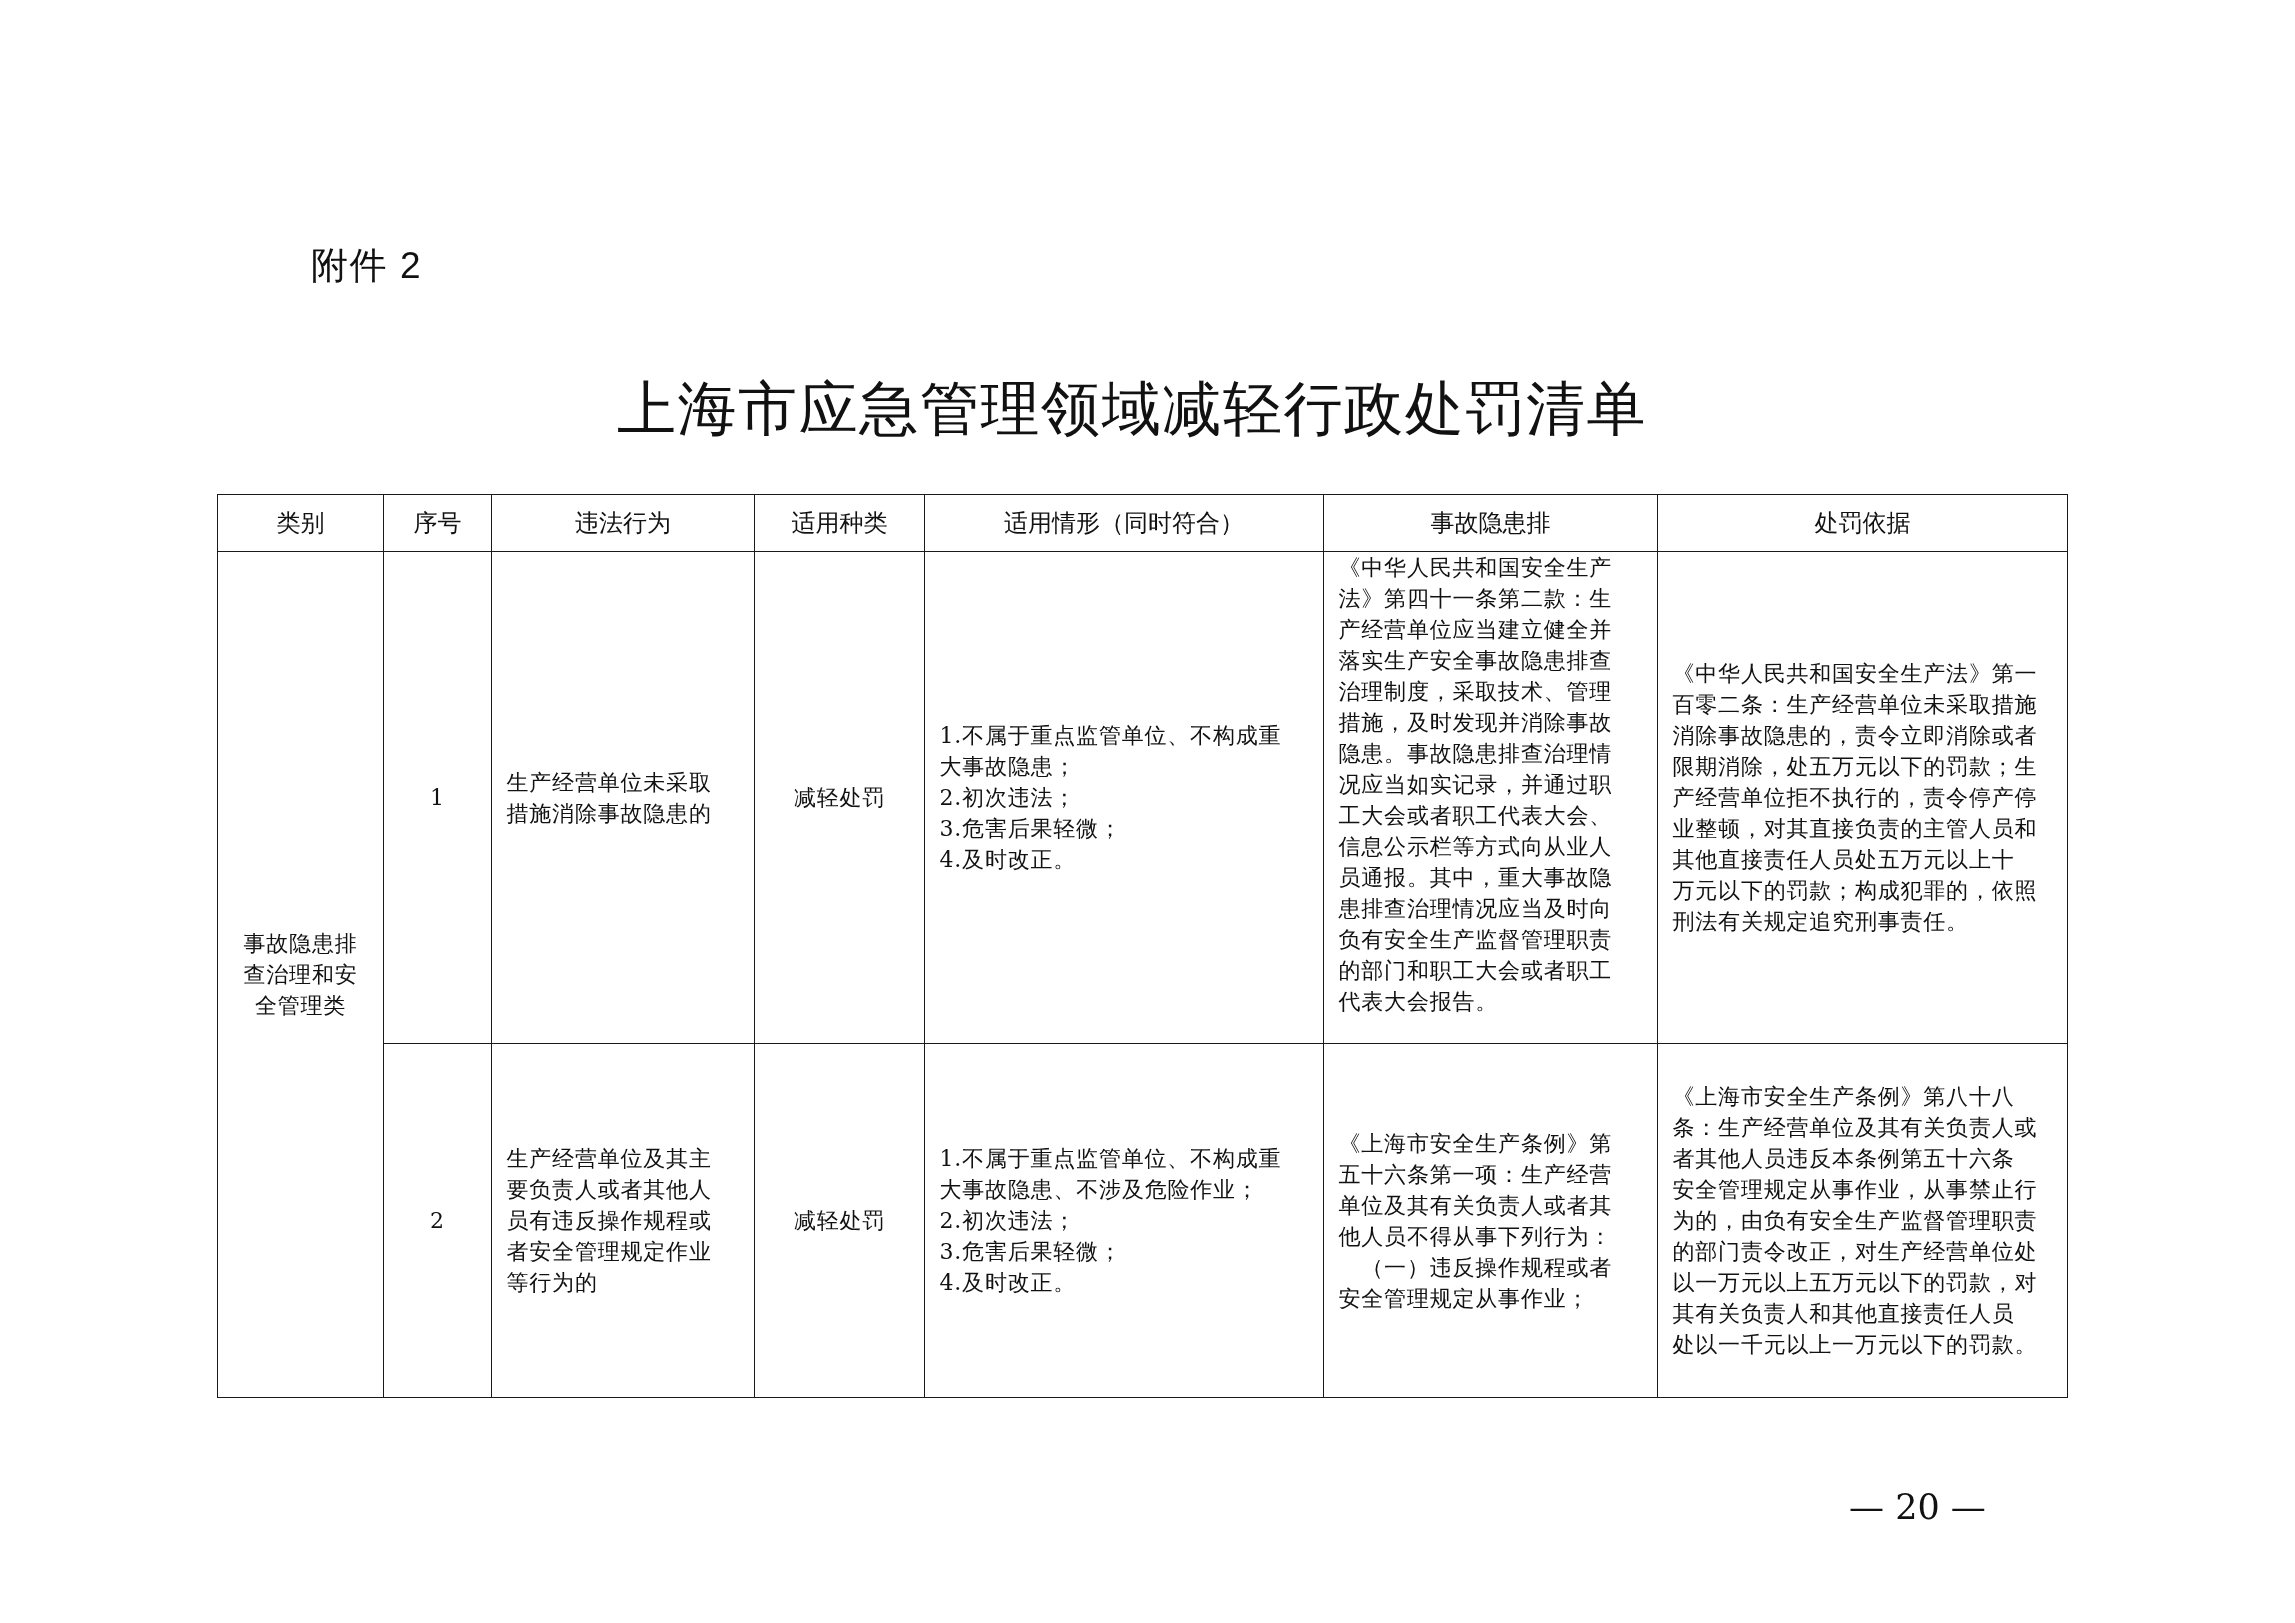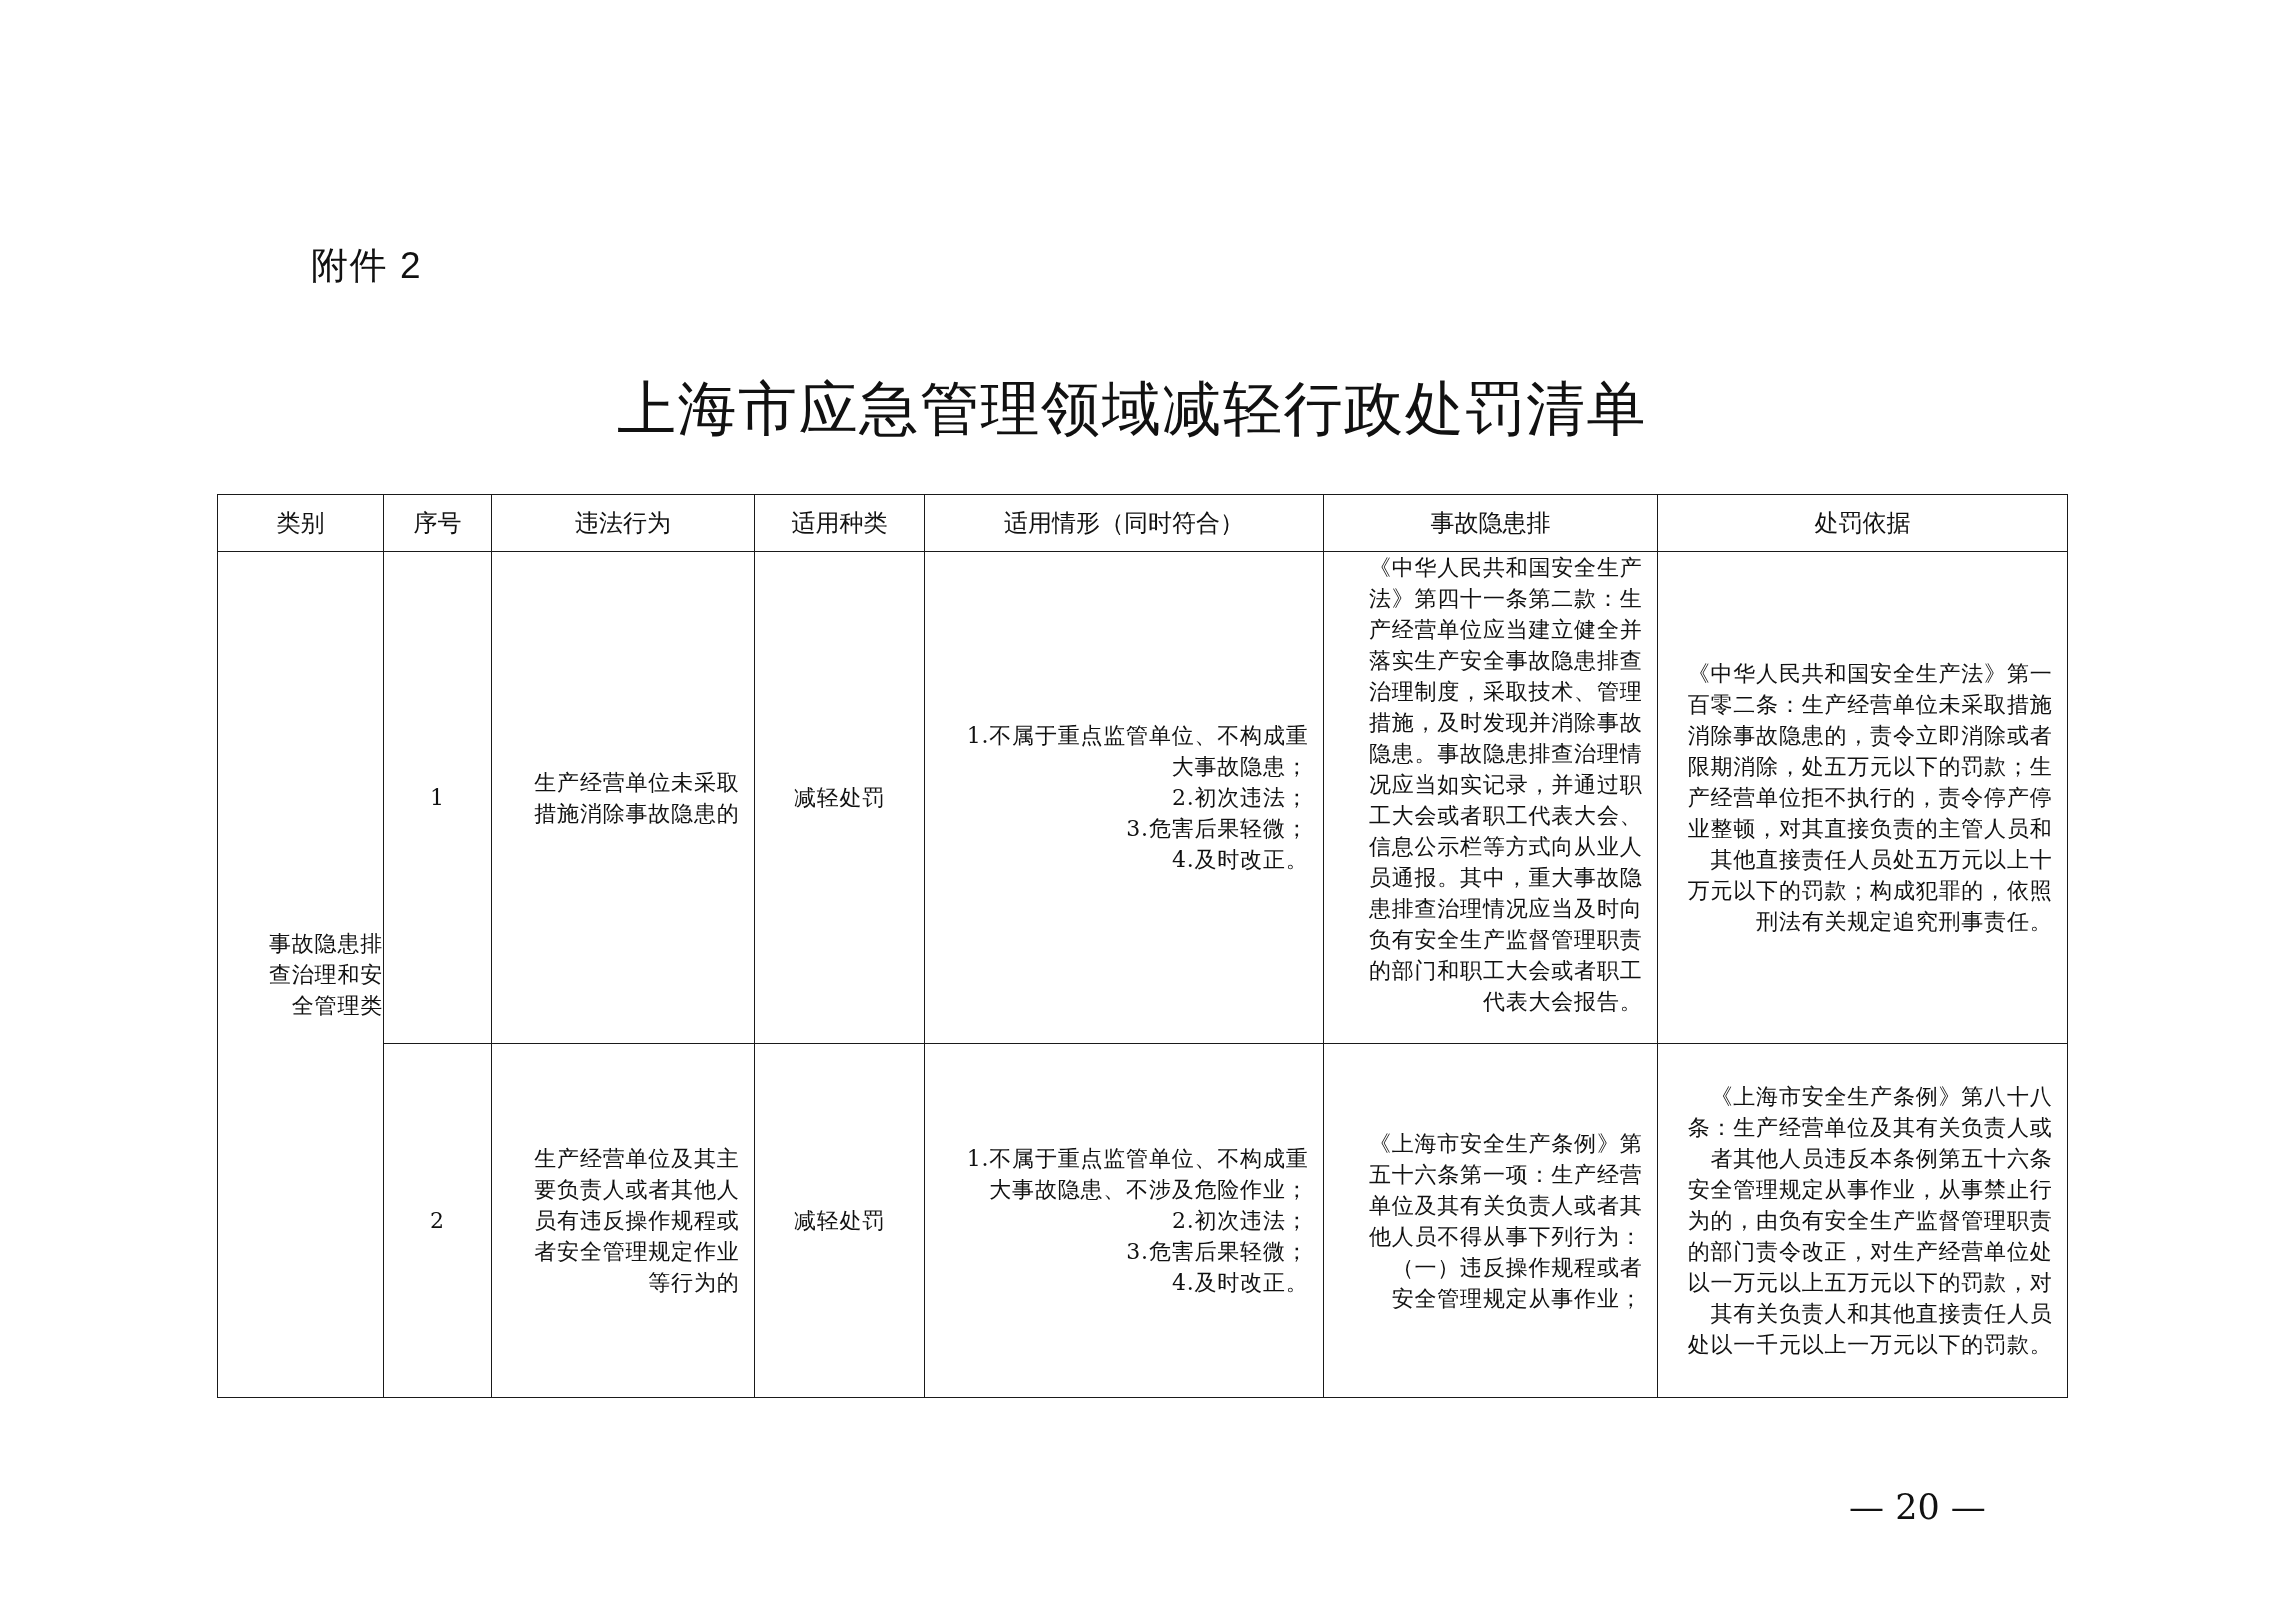--- a/index.html
+++ b/index.html
@@ -7,21 +7,21 @@
     .attach { position: absolute; left: 275px; top: 241px; font-family: Liberation Sans, sans-serif; font-size: 37px; letter-spacing: 1.6px; margin-left: 36px; }
     .title { position: absolute; left: 0; width: 2216px; top: 370px; text-align: center; font-family: "DejaVu Sans", sans-serif; font-size: 59px; padding-left: 48px; box-sizing: border-box; letter-spacing: 1.6px; }
     table.grid { position: absolute; left: 217px; top: 494px; border-collapse: collapse; table-layout: fixed; width: 1849px; font-family: "DejaVu Serif", serif; }
     table.grid td, table.grid th { border: 1.6px solid #1a1a1a; padding: 0; }
     table.grid th { height: 56px; font-family: "DejaVu Sans", sans-serif; font-weight: normal; font-size: 24px; text-align: center; vertical-align: middle; }
     .cell { font-size: 22px; line-height: 31px; letter-spacing: 0.8px; }
     .pad { padding: 0 14.5px !important; }
     .center { text-align: center; }
     .vmid { vertical-align: middle; }
     .vtop { vertical-align: top; }
-    .multi { white-space: pre-line; text-align: right; }
+    .multi { white-space: pre-line; }
     .pagenum { position: absolute; left: 1849px; top: 1487px; font-family: "DejaVu Serif", serif; font-size: 35px; }
   </style>
 </head>
 <body>
 
 <div class="attach">附件 2</div>
 <div class="title">上海市应急管理领域减轻行政处罚清单</div>
 
 <table class="grid">
   <colgroup>

